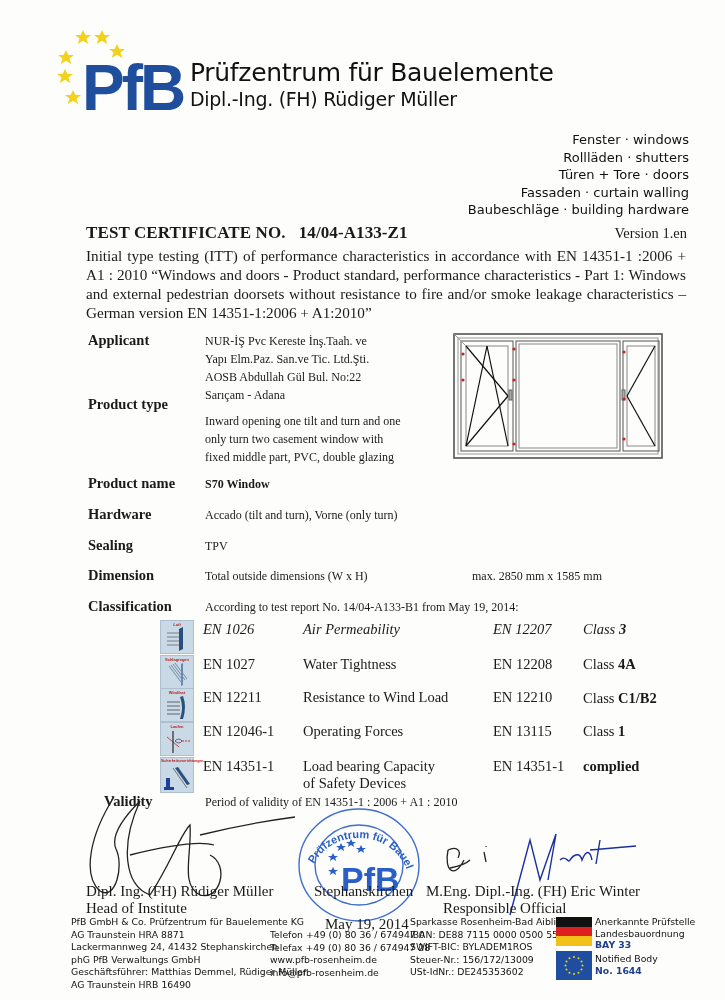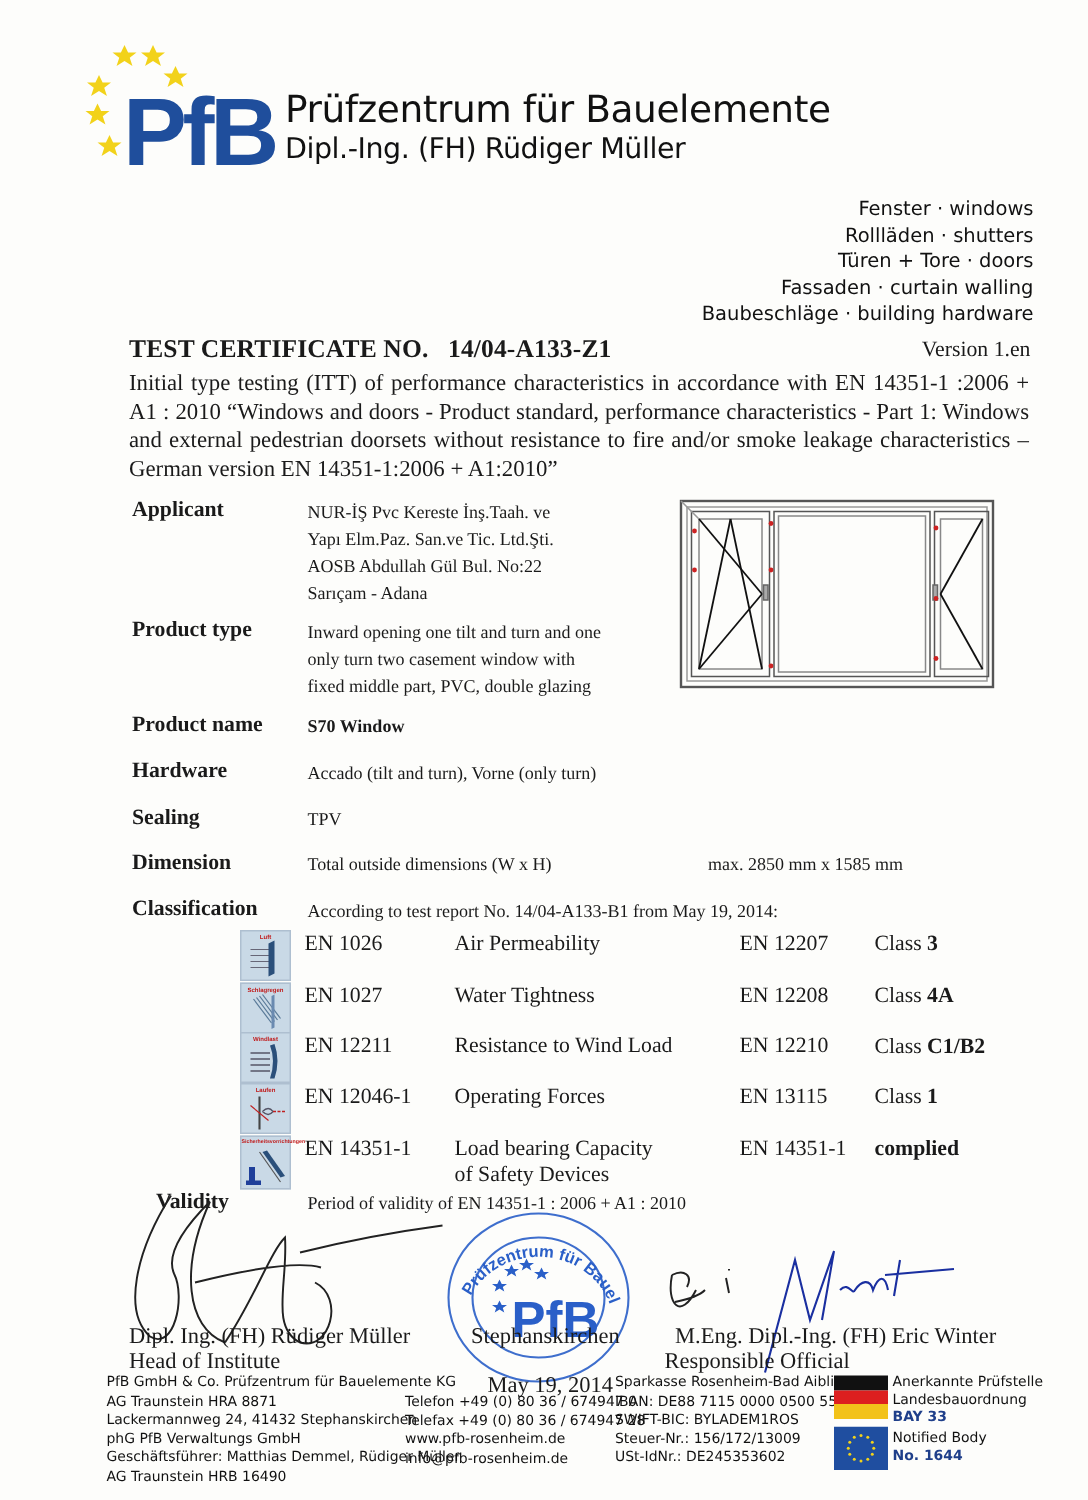--- a/index.html
+++ b/index.html
@@ -51,21 +51,21 @@
 <div class="abs body-text" style="left:86px; top:246px; width:600px;">Initial type testing (ITT) of performance characteristics in accordance with EN 14351-1 :2006 + A1 : 2010 “Windows and doors - Product standard, performance characteristics - Part 1: Windows and external pedestrian doorsets without resistance to fire and/or smoke leakage characteristics – German version EN 14351-1:2006 + A1:2010”</div>
 
 <div class="abs lbl" style="left:88px; top:332px;">Applicant</div>
 <div class="abs val" style="left:205px; top:332px;">
   <div>NUR-İŞ Pvc Kereste İnş.Taah. ve</div>
   <div>Yapı Elm.Paz. San.ve Tic. Ltd.Şti.</div>
   <div>AOSB Abdullah Gül Bul. No:22</div>
   <div>Sarıçam - Adana</div>
 </div>
 
-<div class="abs lbl" style="left:88px; top:412px;">Product type</div>
+<div class="abs lbl" style="left:88px; top:396px;">Product type</div>
 <div class="abs val" style="left:205px; top:412px;">
   <div>Inward opening one tilt and turn and one</div>
   <div>only turn two casement window with</div>
   <div>fixed middle part, PVC, double glazing</div>
 </div>
 
 <svg class="abs" style="left:452px; top:332px;" width="212" height="128" viewBox="0 0 212 128">
   <g fill="none" stroke="#555" stroke-width="1">
     <rect x="2" y="2" width="208" height="124" stroke-width="1.6"></rect>
     <rect x="6" y="6" width="200" height="116" stroke="#999"></rect>
@@ -113,21 +113,21 @@
 <div class="abs lbl" style="left:88px; top:537px;">Sealing</div>
 <div class="abs val" style="left:205px; top:537px;">TPV</div>
 
 <div class="abs lbl" style="left:88px; top:567px;">Dimension</div>
 <div class="abs val" style="left:205px; top:567px;">Total outside dimensions (W x H)</div>
 <div class="abs val" style="left:472px; top:567px;">max. 2850 mm x 1585 mm</div>
 
 <div class="abs lbl" style="left:88px; top:598px;">Classification</div>
 <div class="abs val" style="left:205px; top:598px;">According to test report No. 14/04-A133-B1 from May 19, 2014:</div>
 
-<div class="cls-row" style="top:620px;">
+<div class="cls-row" style="top:620px;font-style:italic;">
   <div class="cls-icon">
     <span class="tag">Luft</span>
     <svg width="32" height="32" viewBox="0 0 32 32">
         <g stroke="#667" stroke-width="0.8">
           <line x1="6" y1="12" x2="20" y2="12"></line>
           <line x1="6" y1="16" x2="20" y2="16"></line>
           <line x1="6" y1="20" x2="20" y2="20"></line>
           <line x1="6" y1="24" x2="20" y2="24"></line>
         </g>
         <polygon points="18,8 22,6 22,28 18,30" fill="#2a4f7a"></polygon>
@@ -239,21 +239,21 @@
     <polygon points="44,62 45.5,65 49,65 46.2,67 47.2,70 44,68 40.8,70 41.8,67 39,65 42.5,65"></polygon>
     <polygon points="72,40 73.5,43 77,43 74.2,45 75.2,48 72,46 68.8,48 69.8,45 67,43 70.5,43"></polygon>
   </g>
   <text x="52" y="86" font-family="Liberation Sans, sans-serif" font-size="34" font-weight="bold" fill="#2a5fc8">PfB</text>
 </svg>
 
 <div class="abs val" style="left:86px; top:882px; font-size:15px;">Dipl. Ing. (FH) Rüdiger Müller</div>
 <div class="abs val" style="left:86px; top:899px; font-size:15px;">Head of Institute</div>
 <div class="abs val" style="left:314px; top:882px; font-size:15px;">Stephanskirchen</div>
 <div class="abs val" style="left:325px; top:899px; font-size:15px;margin-top:16px;">May 19, 2014</div>
-<div class="abs val" style="left:450px; top:882px; font-size:15px;">M.Eng. Dipl.-Ing. (FH) Eric Winter</div>
+<div class="abs val" style="left:426px; top:882px; font-size:15px;">M.Eng. Dipl.-Ing. (FH) Eric Winter</div>
 <div class="abs val" style="left:443px; top:899px; font-size:15px;">Responsible Official</div>
 
 <div class="abs footer" style="left:71px; top:916px;">
   <div>PfB GmbH &amp; Co. Prüfzentrum für Bauelemente KG</div>
   <div>AG Traunstein HRA 8871</div>
   <div>Lackermannweg 24, 41432 Stephanskirchen</div>
   <div>phG PfB Verwaltungs GmbH</div>
   <div>Geschäftsführer: Matthias Demmel, Rüdiger Müller</div>
   <div>AG Traunstein HRB 16490</div>
 </div>

